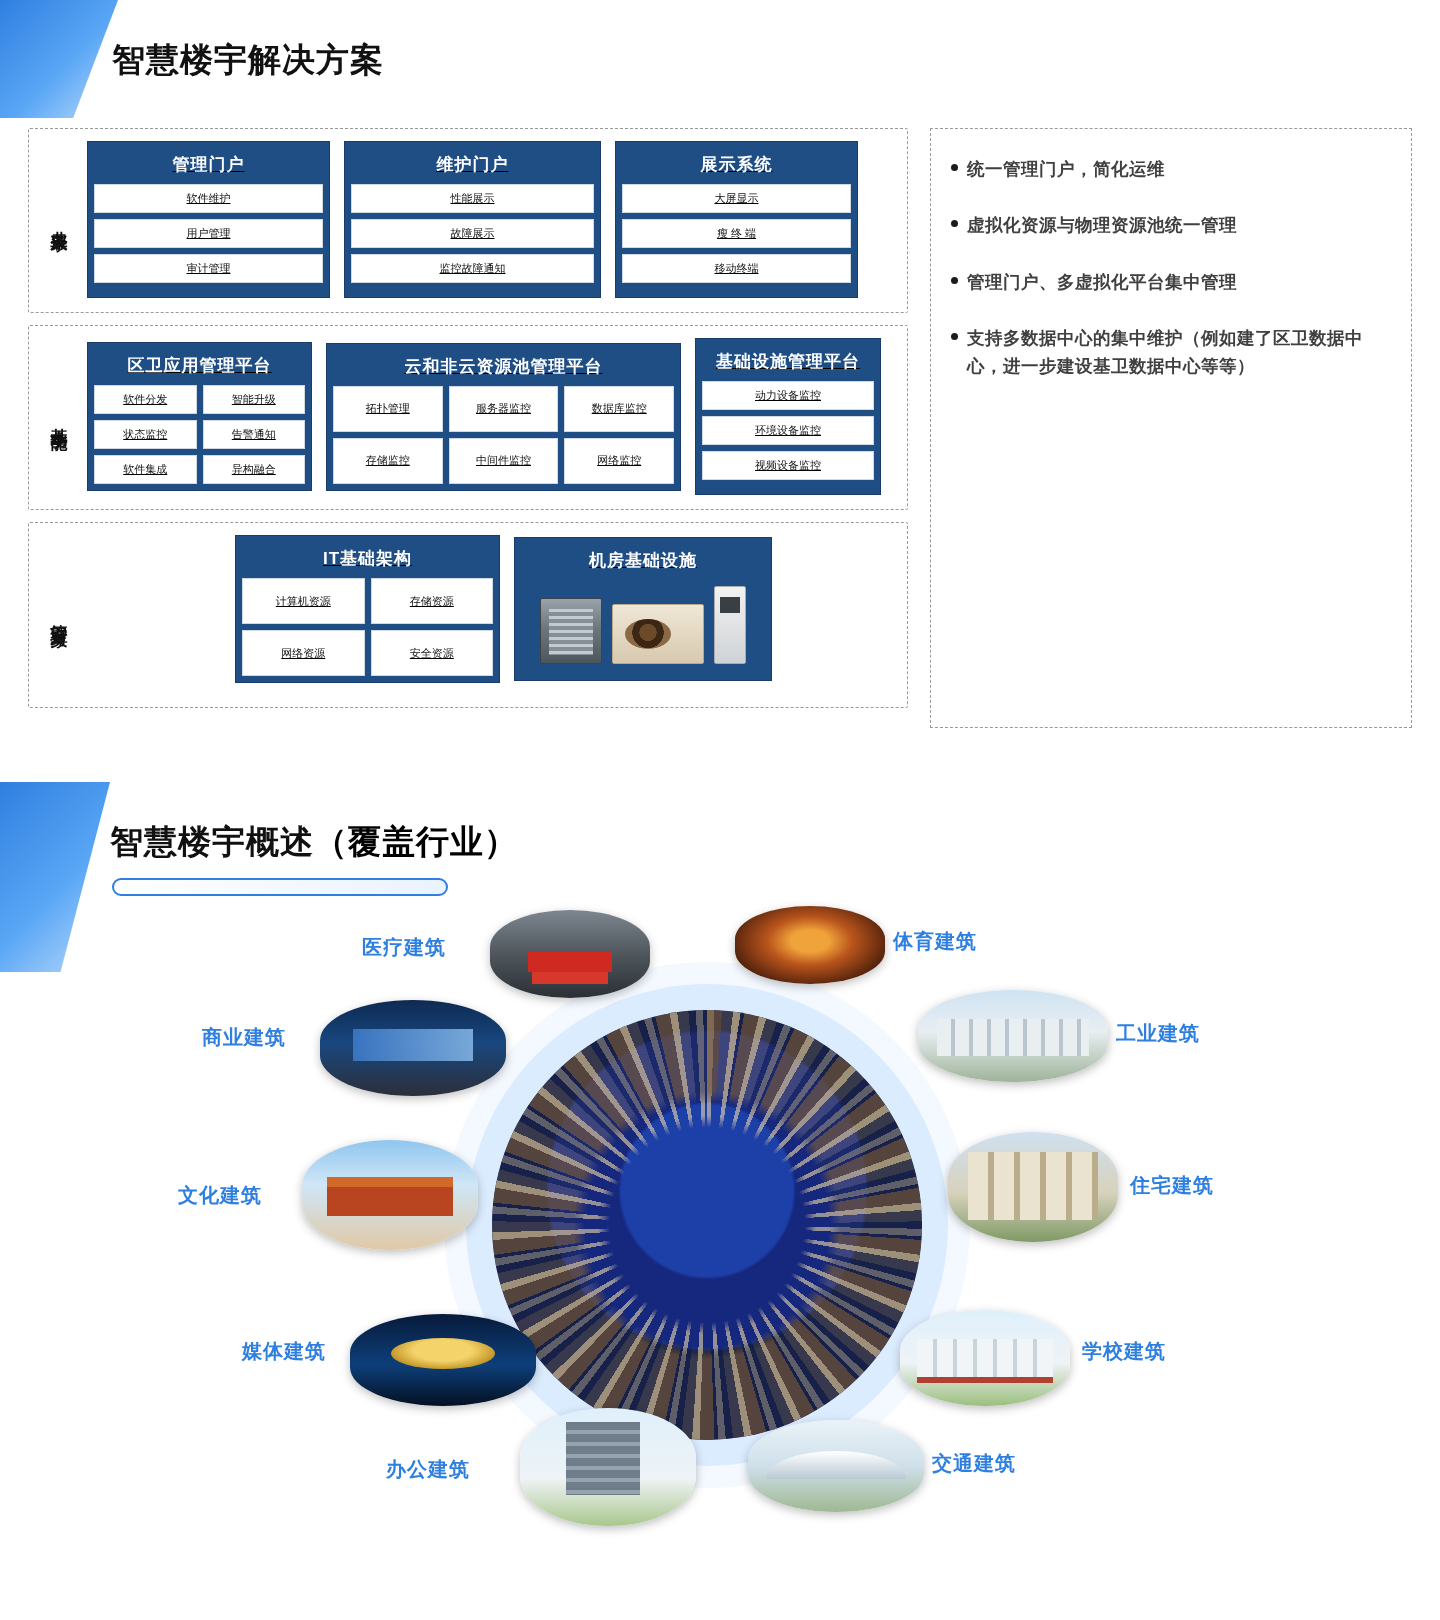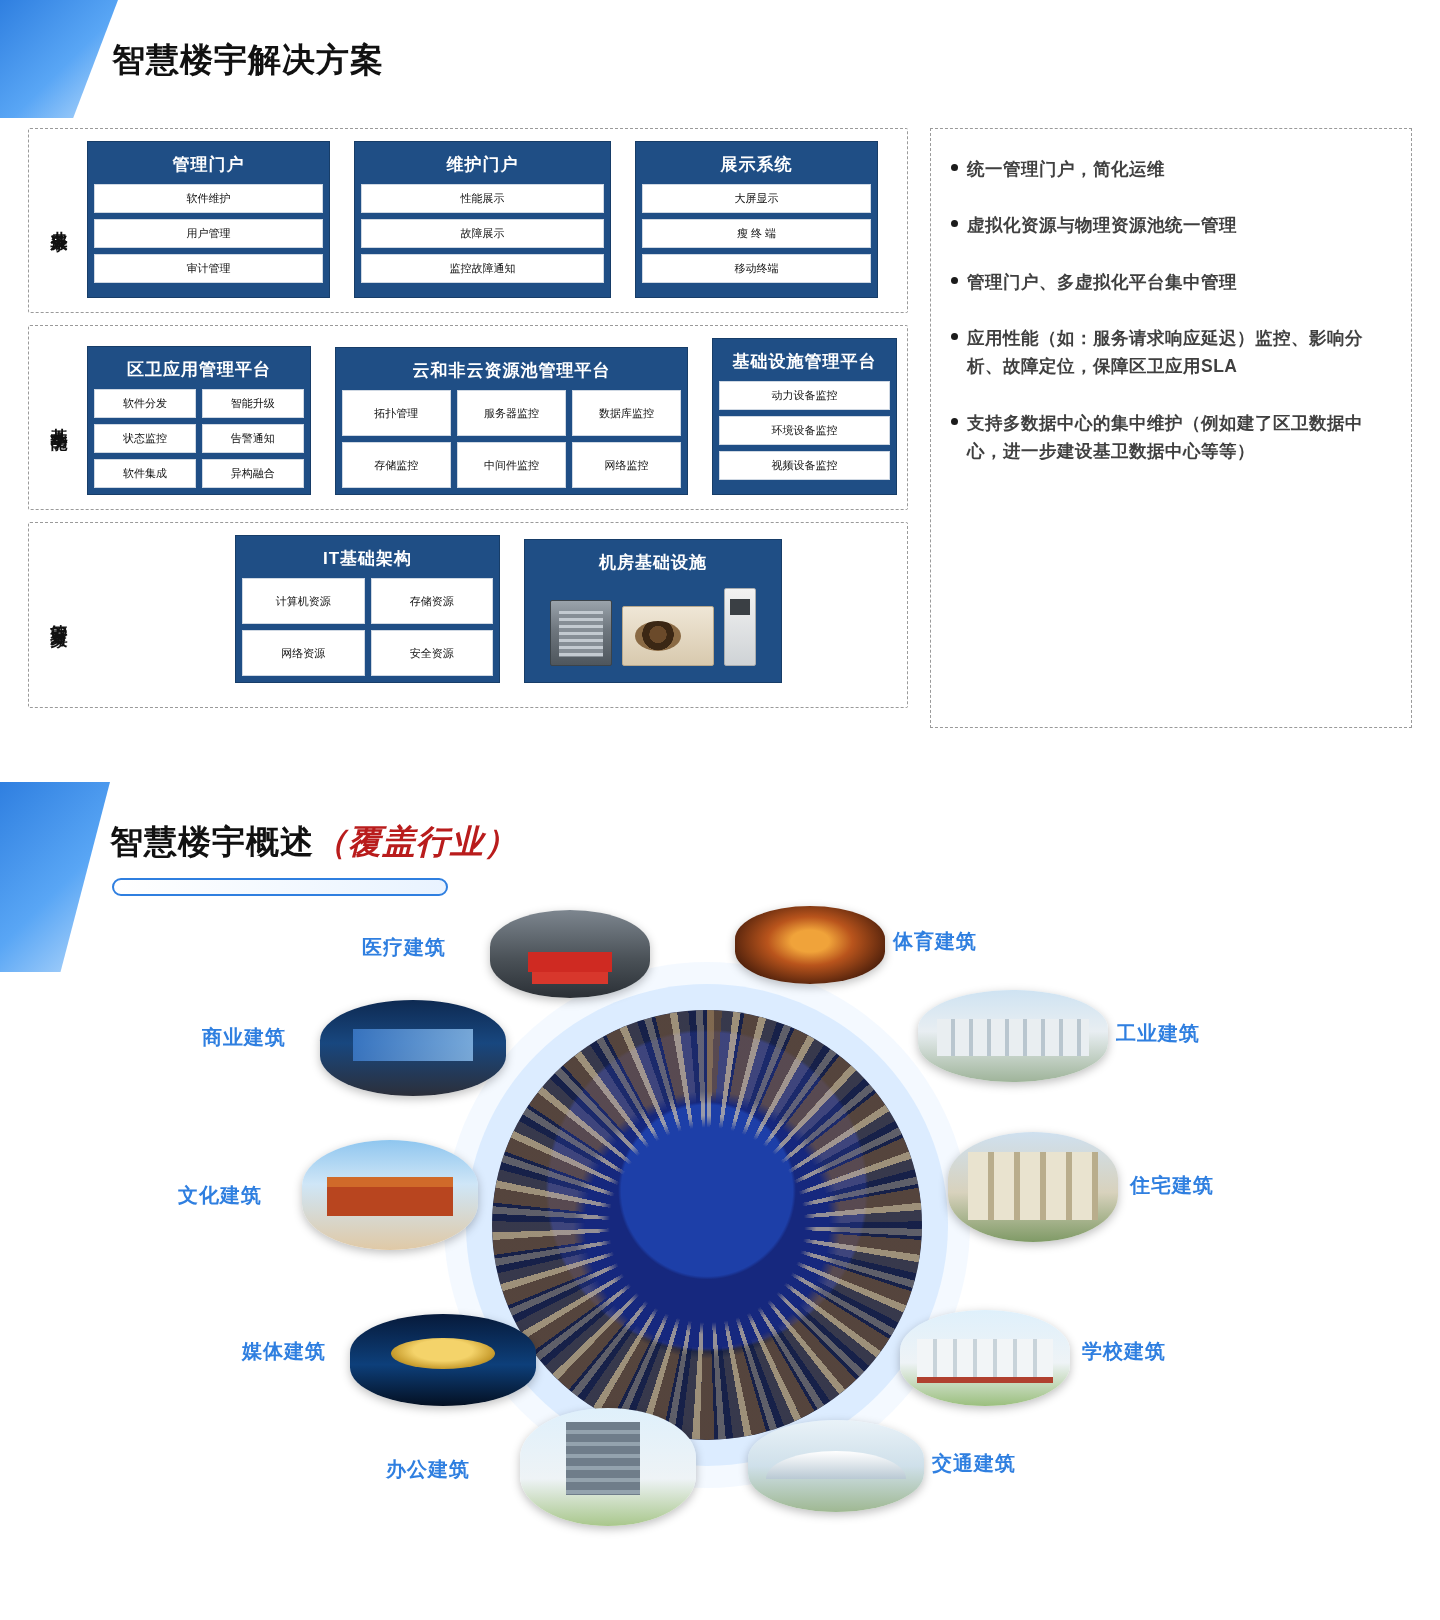--- a/index.html
+++ b/index.html
@@ -43,21 +43,21 @@
   .band-label {
     position: absolute; left: 14px; top: 0; bottom: 0;
     width: 32px;
     display: flex; align-items: center; justify-content: center;
     font-size: 17px; font-weight: bold; color: #111;
     line-height: 1.12;
     text-align: center;
   }
   .band-label span { writing-mode: vertical-rl; letter-spacing: 2px; }
 
-  .row { display: flex; gap: 24px; align-items: flex-end; }
+  .row { display: flex; gap: 14px; align-items: center; text-decoration: underline; }
 
   .card {
     background: #1f4e85;
     border: 1px solid #173d68;
     padding: 6px;
   }
   .card-title {
     color: #fff; font-size: 17px; font-weight: bold;
     text-align: center; padding: 5px 4px 8px;
     letter-spacing: 1px;
@@ -139,21 +139,21 @@
   .bullet-text {
     font-size: 17.5px; font-weight: bold; color: #404040;
     line-height: 1.62; letter-spacing: 0.5px;
   }
 
   
   .sec2-title {
     position: absolute; left: 110px; top: 820px;
     font-size: 33px; font-weight: bold; color: #111; letter-spacing: 1px;
   }
-  .sec2-title .red { color: #b91c1c; font-style: italic; }
+  .sec2-title .red { color: #000000; }
   .sec2-underline {
     position: absolute; left: 112px; top: 878px; width: 336px; height: 18px;
     border: 2px solid #2f7fe0; border-radius: 9px;
     background: linear-gradient(90deg,#ffffff 0%, #e9f3ff 100%);
   }
 
   .globe-wrap { position: absolute; left: 0; top: 900px; width: 1208px; height: 700px; }
   .globe {
     position: absolute; left: 492px; top: 110px; width: 430px; height: 430px;
     border-radius: 50%;
@@ -354,26 +354,20 @@
     <div class="bullet">
       <div class="bullet-dot">
           <i></i>
         </div>
       <div class="bullet-text">管理门户、多虚拟化平台集中管理</div>
     </div>
     <div class="bullet">
       <div class="bullet-dot">
           <i></i>
         </div>
-      <div class="bullet-text">应用性能（如：服务请求响应延迟）监控、影响分析、故障定位，保障区卫应用SLA</div>
-    </div>
-    <div class="bullet">
-      <div class="bullet-dot">
-          <i></i>
-        </div>
       <div class="bullet-text">支持多数据中心的集中维护（例如建了区卫数据中心，进一步建设基卫数据中心等等）</div>
     </div>
   </div>
 
   <div class="sec2-title">
     <span>智慧楼宇概述</span><span class="red">（覆盖行业）</span>
   </div>
   <div class="sec2-underline"></div>
 
   <div class="globe-wrap">

